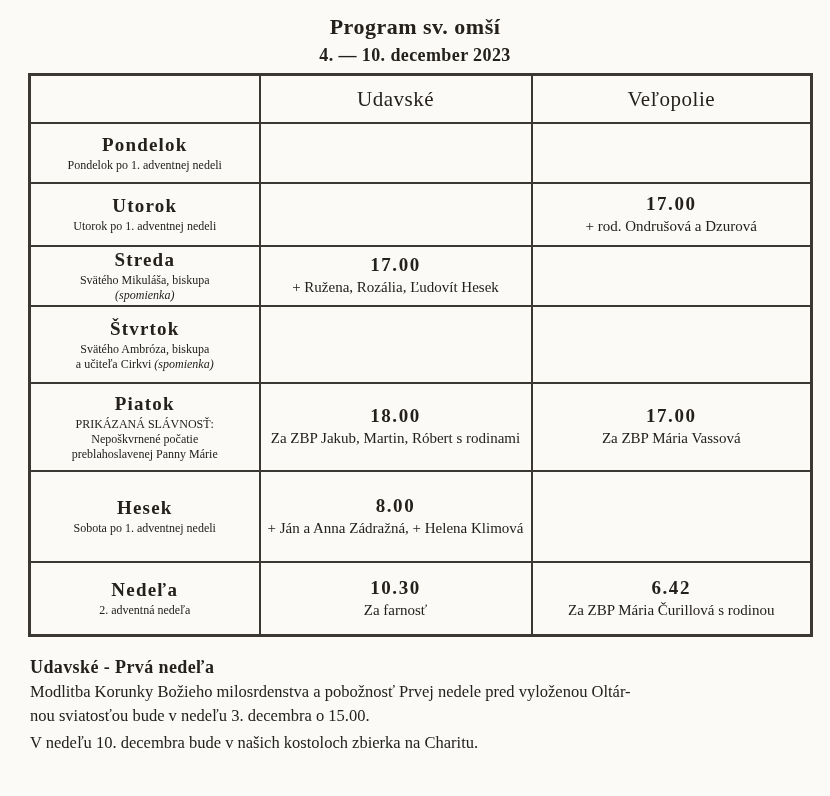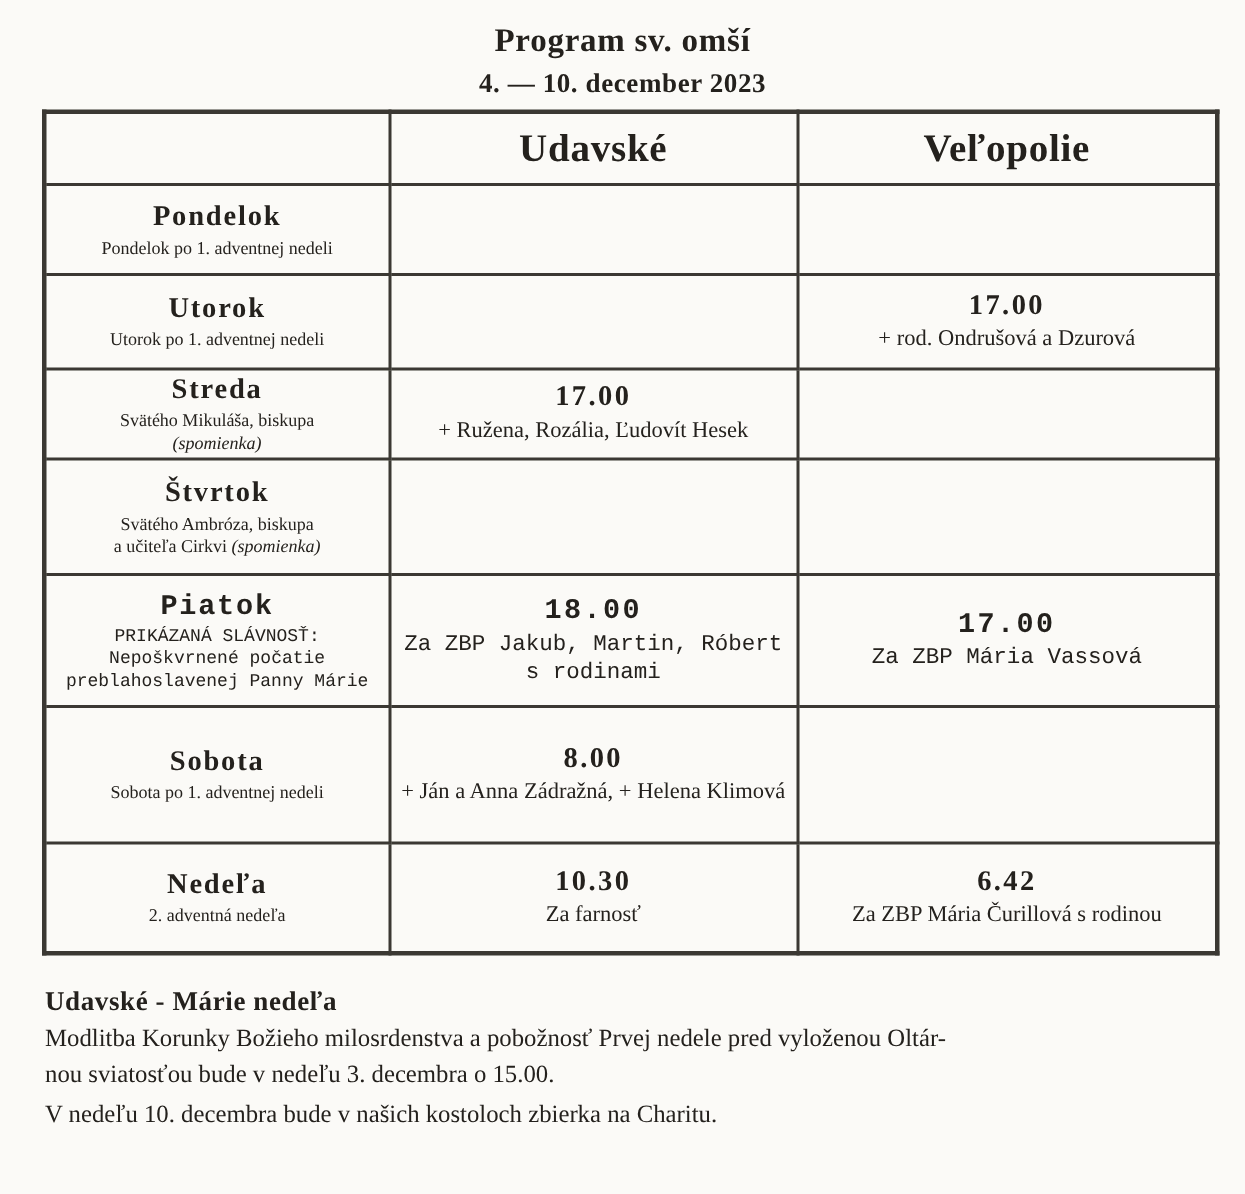--- a/index.html
+++ b/index.html
@@ -37,22 +37,22 @@
   }
   table.schedule th,
   table.schedule td {
     border: 2px solid #3b3833;
     padding: 2px 4px;
     vertical-align: middle;
     text-align: center;
     overflow: hidden;
   }
   th.colhead {
-    font-size: 26px;
-    font-weight: bold;
+    font-size: 21px;
+    font-weight: normal;
     letter-spacing: 0.5px;
     height: 42px;
   }
   .day {
     font-size: 19px;
     font-weight: bold;
     letter-spacing: 1.2px;
   }
   .sub {
     font-size: 12px;
@@ -70,21 +70,21 @@
   .intent {
     font-size: 15px;
     line-height: 1.3;
     max-width: 256px;
     margin: 2px auto 0 auto;
   }
   tbody tr.r1 { height: 60px; }
   tbody tr.r2 { height: 63px; }
   tbody tr.r3 { height: 54px; }
   tbody tr.r4 { height: 77px; }
-  tbody tr.r5 { height: 88px; font-family: Liberation Mono, monospace; }
+  tbody tr.r5 { height: 88px; }
   tbody tr.r6 { height: 91px; }
   tbody tr.r7 { height: 73px; }
   .notes {
     margin: 20px 8px 0 30px;
   }
   .note-h {
     font-size: 18px;
     font-weight: bold;
     letter-spacing: 0.4px;
     margin-top: 9px;
@@ -182,21 +182,21 @@
         <div class="intent">Za ZBP Jakub, Martin, Róbert s rodinami</div>
       </td>
       <td>
         <div class="time">17.00</div>
         <div class="intent">Za ZBP Mária Vassová</div>
       </td>
     </tr>
 
     <tr class="r6">
       <td>
-        <div class="day">Sobota</div>
+        <div class="day">Hesek</div>
         <div class="sub">
           <span>Sobota po 1. adventnej nedeli</span>
         </div>
       </td>
       <td>
         <div class="time">8.00</div>
         <div class="intent">+ Ján a Anna Zádražná, + Helena Klimová</div>
       </td>
       <td></td>
     </tr>
@@ -215,19 +215,19 @@
       <td>
         <div class="time">6.42</div>
         <div class="intent">Za ZBP Mária Čurillová s rodinou</div>
       </td>
     </tr>
 
   </tbody>
 </table>
 
 <div class="notes">
-  <div class="note-h">Udavské - Márie nedeľa</div>
+  <div class="note-h">Udavské - Prvá nedeľa</div>
   <div class="note-p">
     <div>Modlitba Korunky Božieho milosrdenstva a pobožnosť Prvej nedele pred vyloženou Oltár-</div>
     <div>nou sviatosťou bude v nedeľu 3. decembra o 15.00.</div>
   </div>
   <div class="note-p">V nedeľu 10. decembra bude v našich kostoloch zbierka na Charitu.</div>
 </div>
 
 </body></html>

